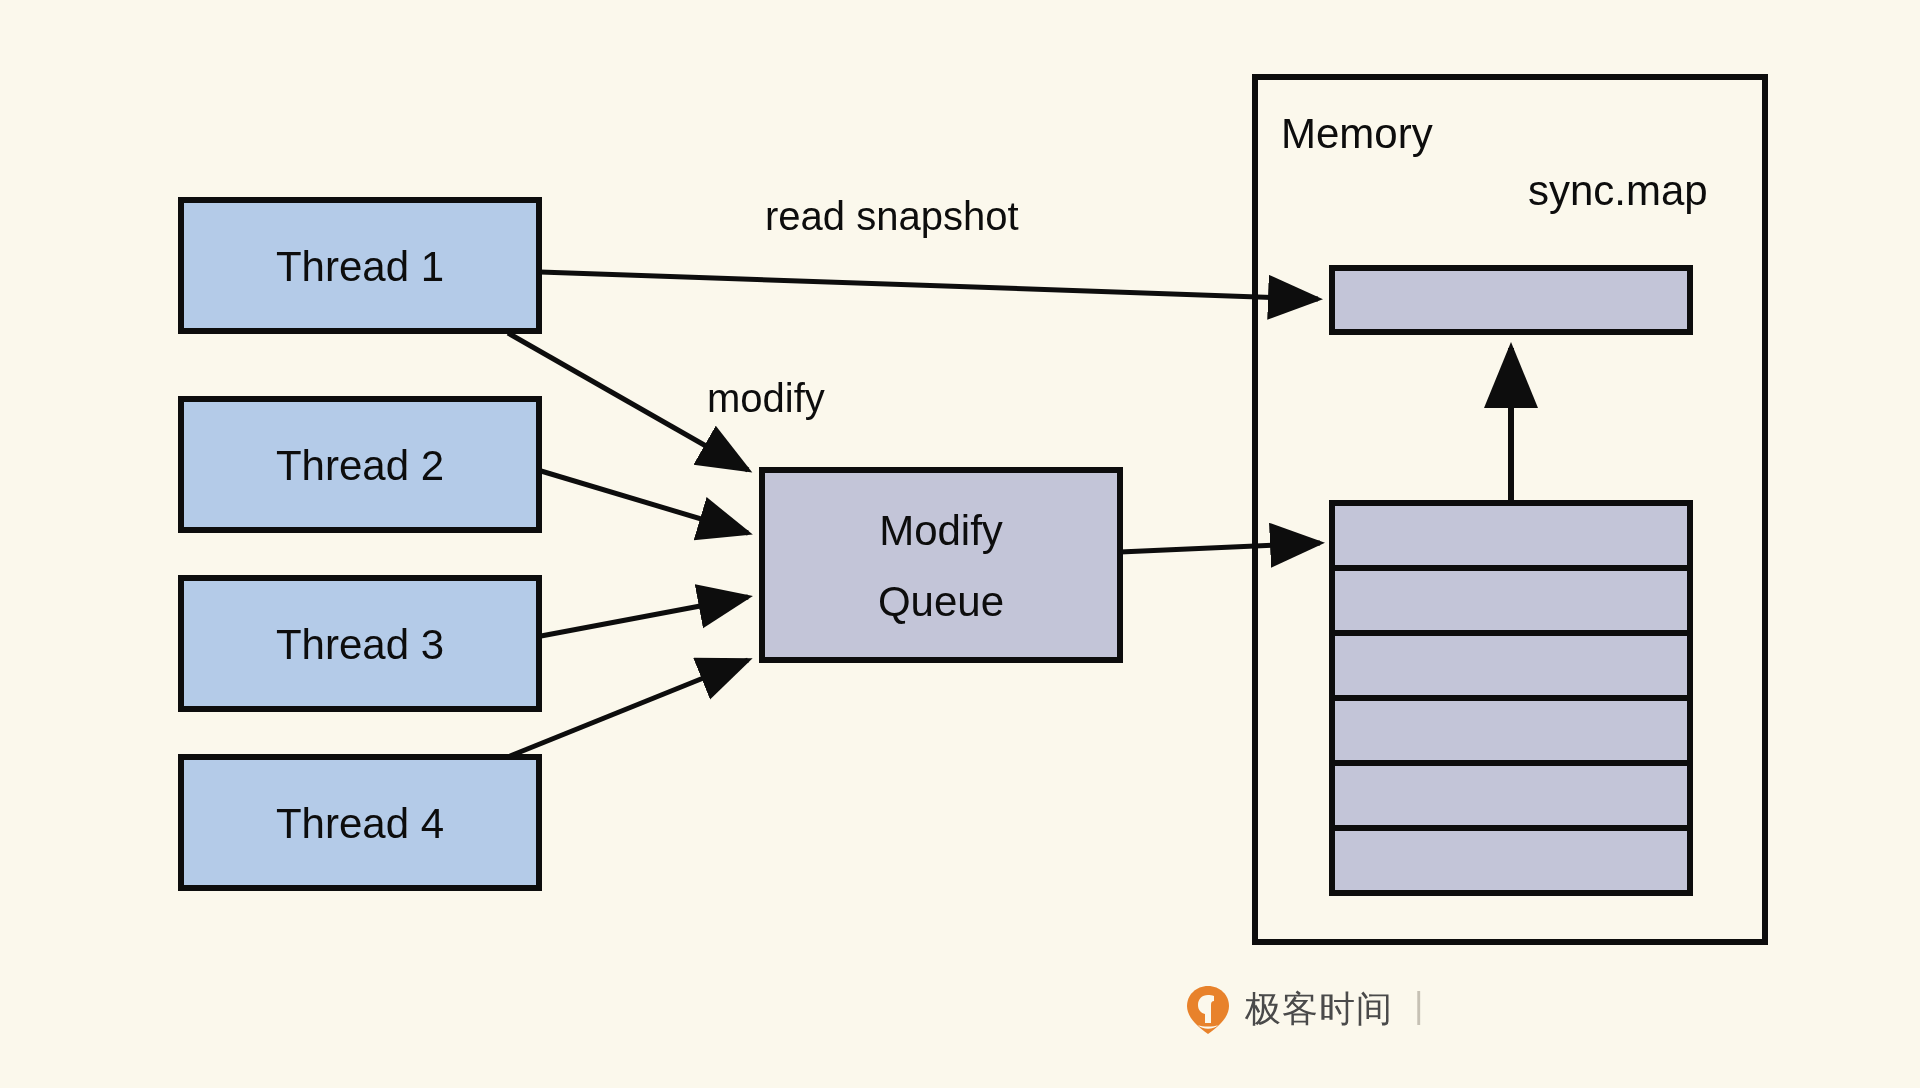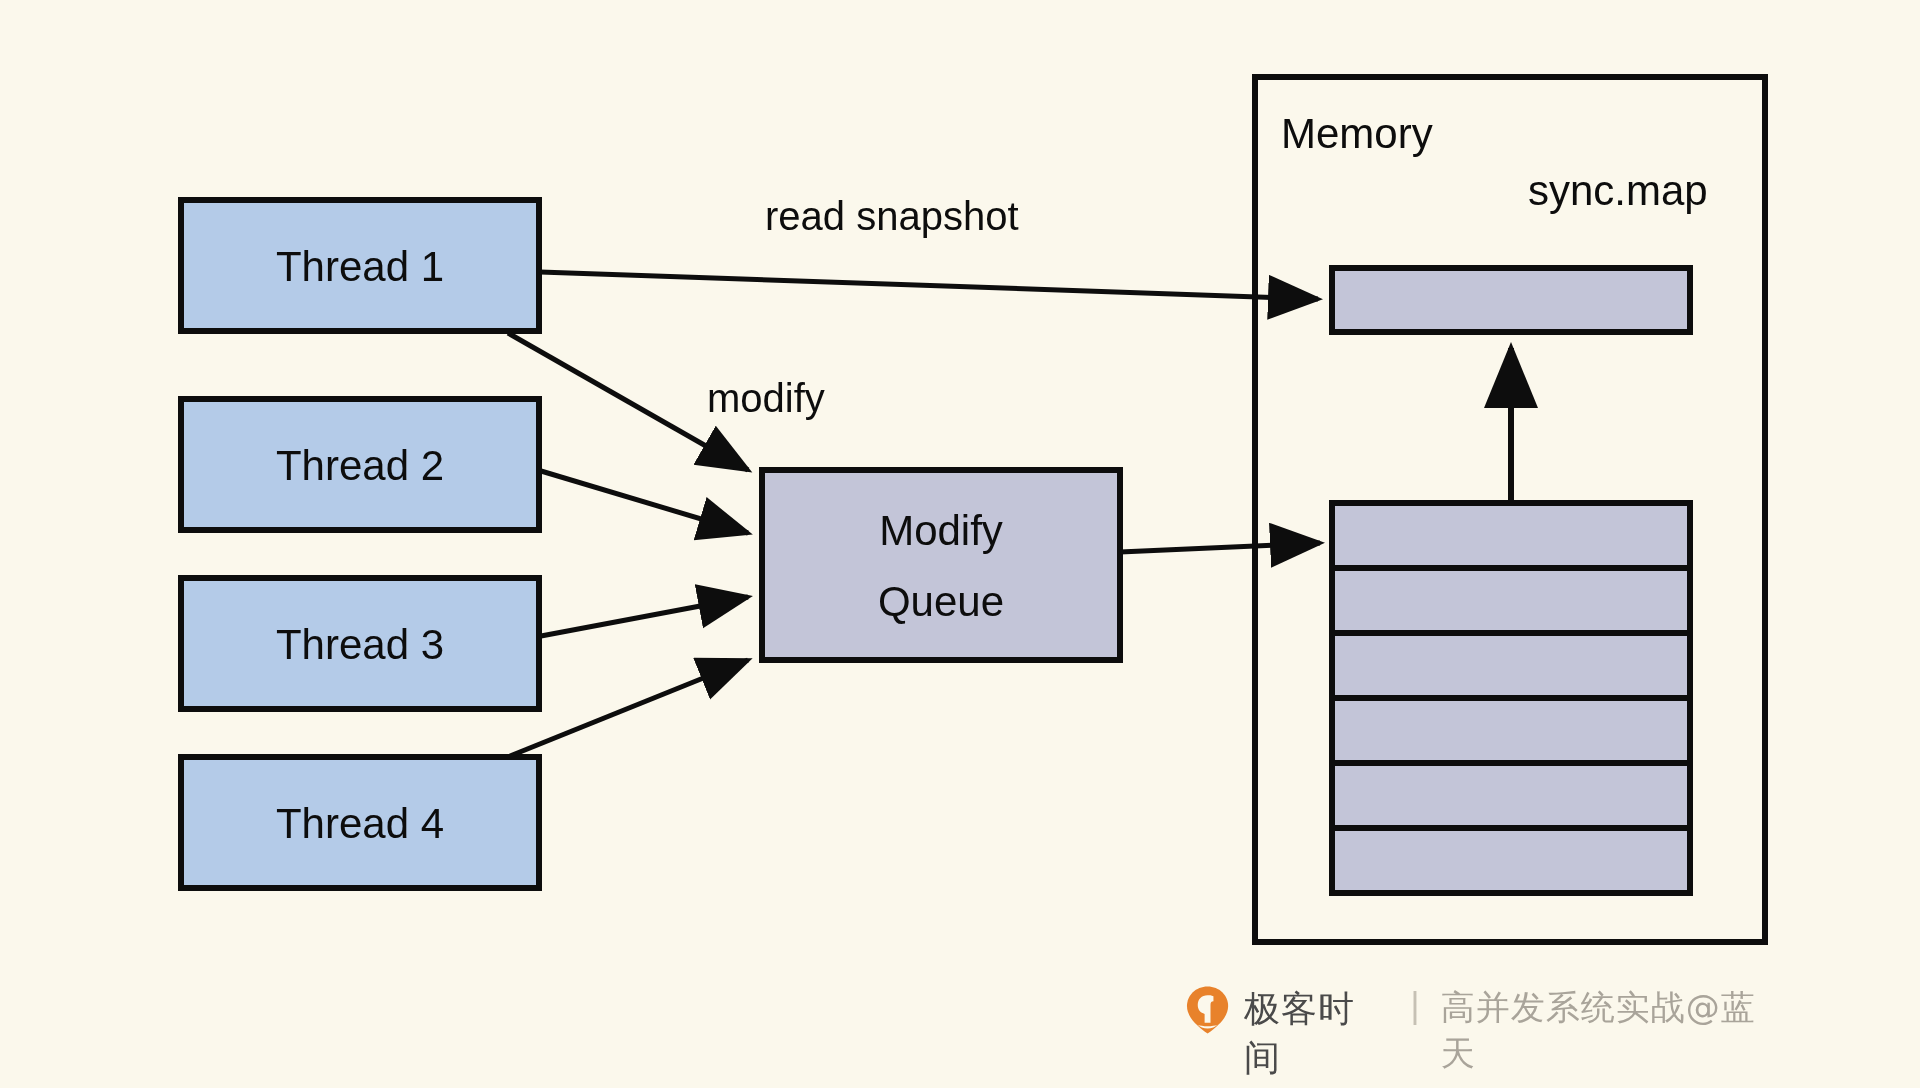--- a/index.html
+++ b/index.html
@@ -125,16 +125,15 @@
 
   <div class="wm" style="left:1185px; top:985px;">
     <svg class="wm-logo" viewBox="0 0 46 50">
       <path d="M23 1 C11 1 2 10 2 21 C2 31 10 40 23 49 C36 40 44 31 44 21 C44 10 35 1 23 1 Z" fill="#e8822b"></path>
       <path d="M23 10 C17 10 13 14 13 20 C13 25 16 28 20 29 L20 38 L26 38 L26 20
                C26 17 27 16 29 16 L29 11 C27 10 25 10 23 10 Z" fill="#fbf8ec"></path>
       <path d="M13 40 C17 45 29 45 33 40 C29 42 17 42 13 40 Z" fill="#fbf8ec"></path>
     </svg>
     <span class="wm-brand">极客时间</span>
     <span class="wm-sep">|</span>
-    <span class="wm-course">高并发系统实战@蓝天</span>
   </div>
 
 </div>
 
 </body></html>

